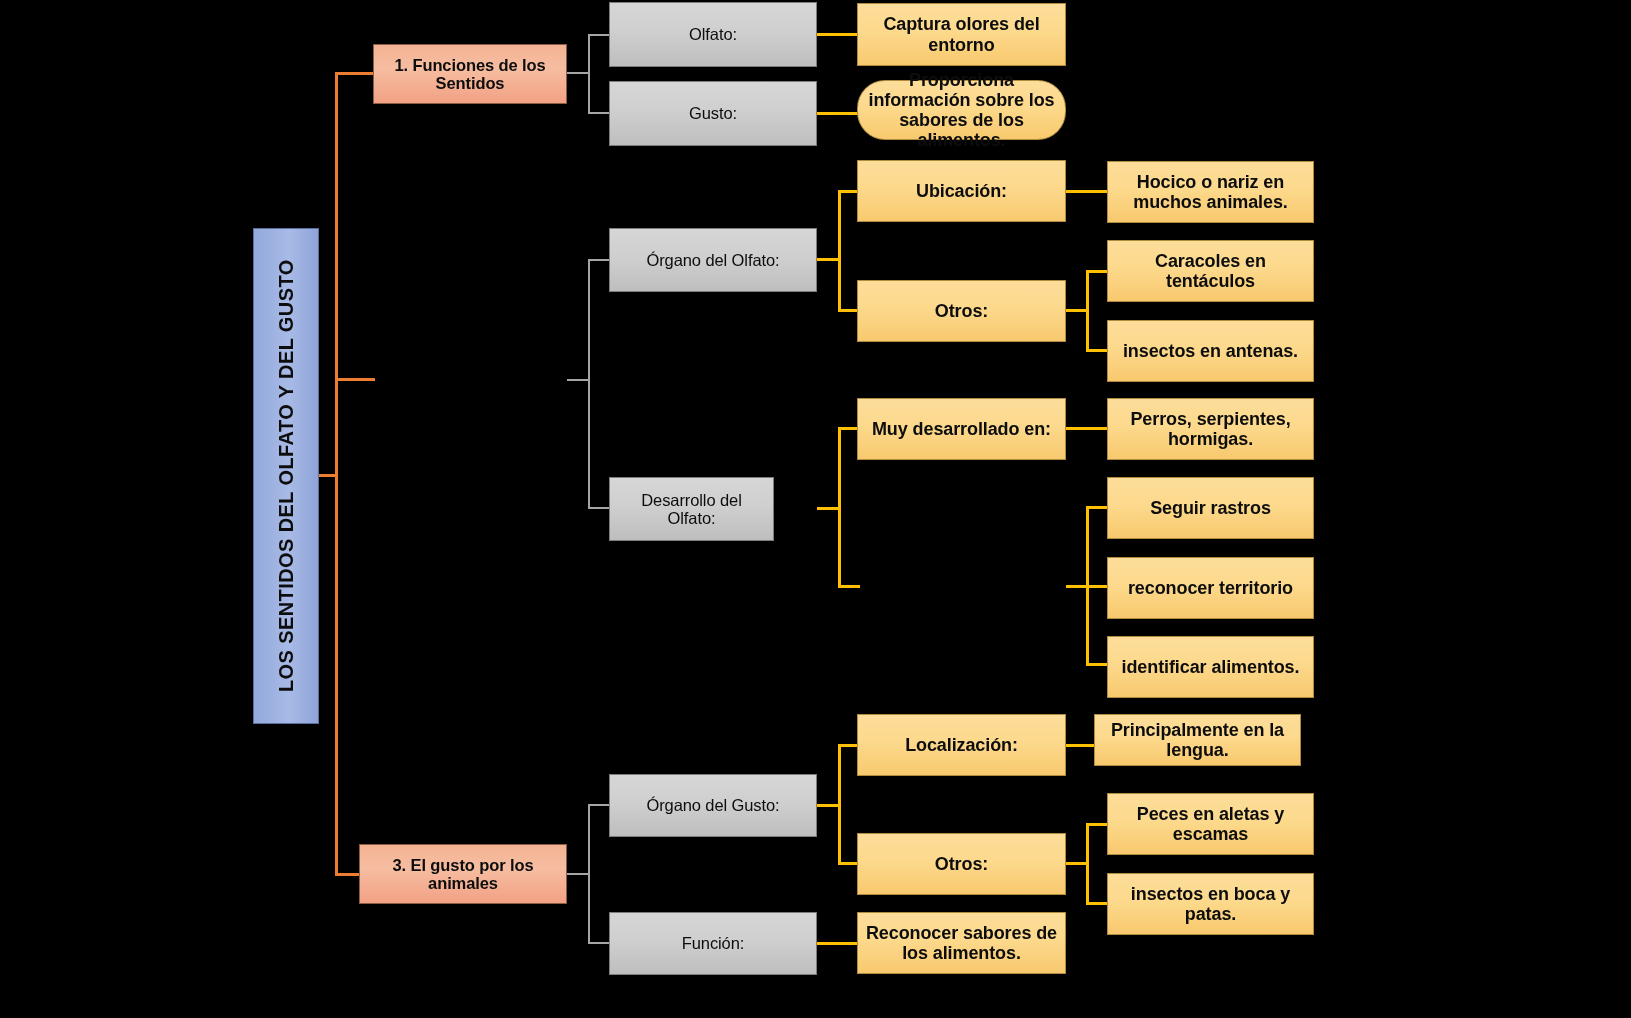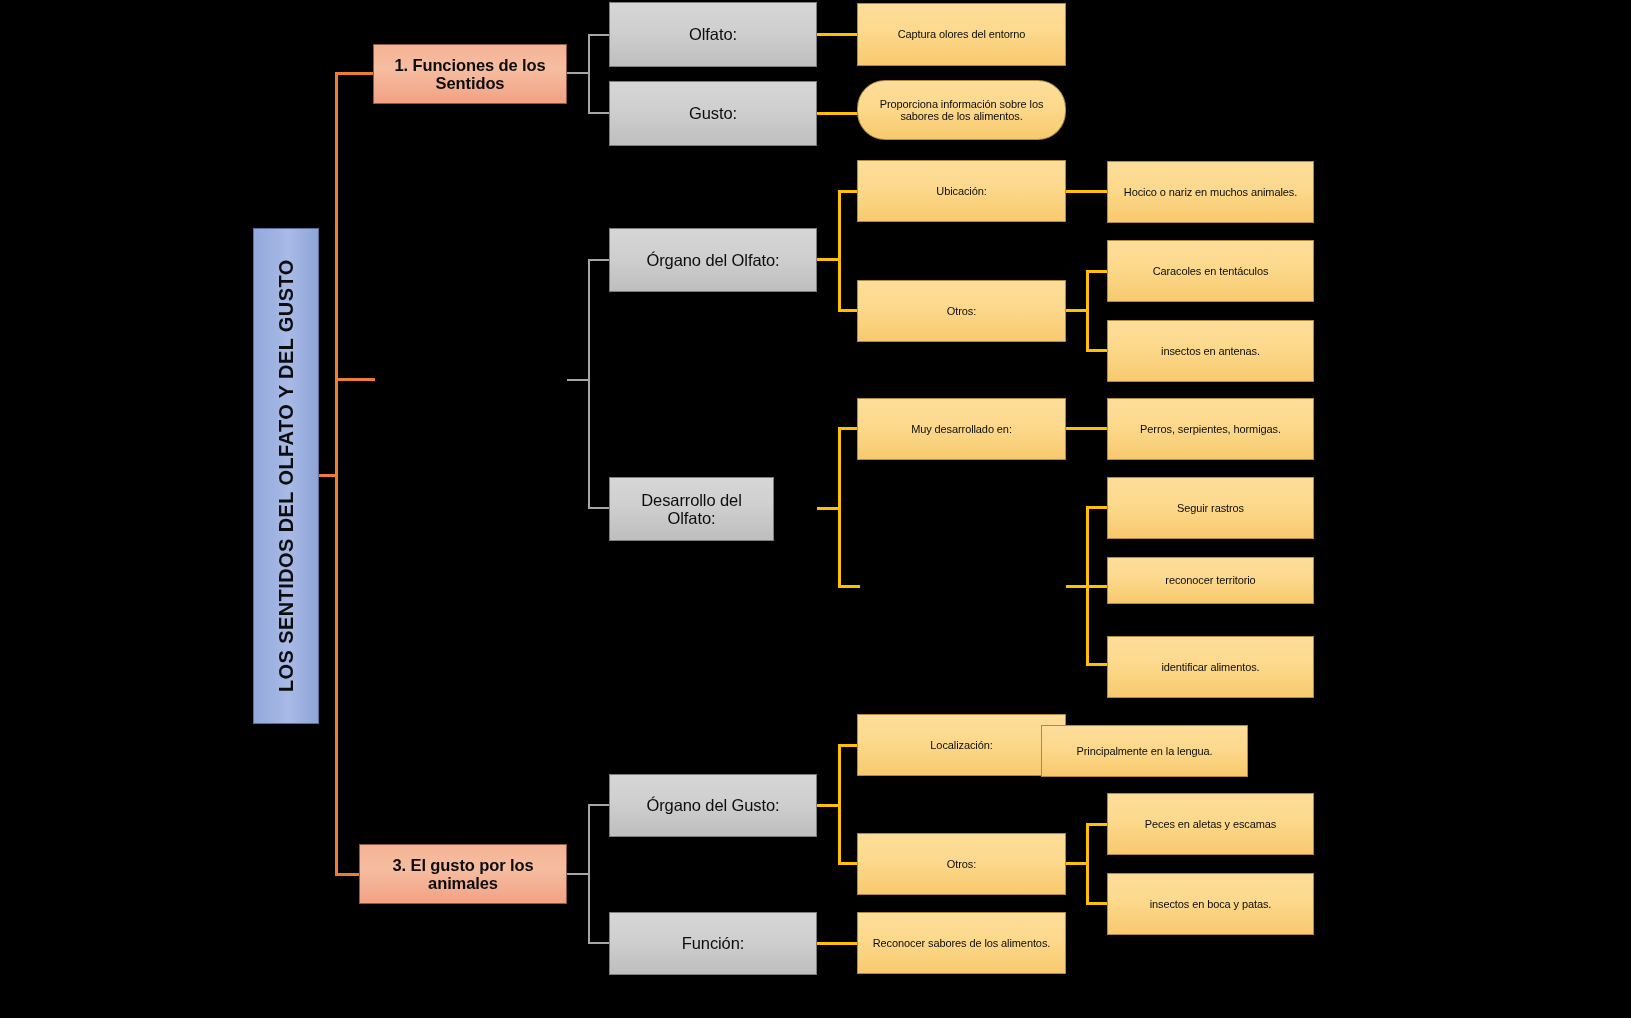--- a/index.html
+++ b/index.html
@@ -48,21 +48,22 @@
   .n-l2 {
     background: linear-gradient(180deg, #D6D6D6 0%, #CFCFCF 45%, #BEBEBE 100%);
     border: 1px solid #7d7d7d;
     font-weight: normal;
     font-size: 16.5px;
   }
   
   .n-l3, .n-l4 {
     background: linear-gradient(180deg, #FCDD9A 0%, #FCD98C 45%, #F8C96E 100%);
     border: 1px solid #b08b3e;
-    font-size: 11px;
+    font-size: 18px;
+    font-weight: bold;
   }
   
   .conn {
     position: absolute;
     box-sizing: border-box;
   }
   .c-orange { background: #ED7D31; }
   .c-gray   { background: #A6A6A6; }
   .c-gold   { background: #FFC000; }
 </style>
@@ -137,21 +138,21 @@
   <div class="conn c-gold" style="left:1066px; top:427px; width:42px; height:3px;"></div>
   <div class="node n-l4" style="left:1107px; top:398px; width:207px; height:62px;">Perros, serpientes, hormigas.</div>
 
   <div class="conn c-gold" style="left:1066px; top:585px; width:23px; height:3px;"></div>
   <div class="conn c-gold" style="left:1086px; top:506px; width:3px; height:160px;"></div>
   <div class="conn c-gold" style="left:1086px; top:506px; width:22px; height:3px;"></div>
   <div class="conn c-gold" style="left:1086px; top:585px; width:22px; height:3px;"></div>
   <div class="conn c-gold" style="left:1086px; top:663px; width:22px; height:3px;"></div>
 
   <div class="node n-l4" style="left:1107px; top:477px; width:207px; height:62px;">Seguir rastros</div>
-  <div class="node n-l4" style="left:1107px; top:557px; width:207px; height:47px;">reconocer territorio</div>
+  <div class="node n-l4" style="left:1107px; top:557px; width:207px; height:62px;">reconocer territorio</div>
   <div class="node n-l4" style="left:1107px; top:636px; width:207px; height:62px;">identificar alimentos.</div>
 
   <div class="node n-l1" style="left:359px; top:844px; width:208px; height:60px;">3. El gusto por los animales</div>
 
   <div class="conn c-gray" style="left:567px; top:873px; width:23px; height:2px;"></div>
   <div class="conn c-gray" style="left:588px; top:804px; width:2px; height:139px;"></div>
   <div class="conn c-gray" style="left:588px; top:804px; width:44px; height:2px;"></div>
   <div class="conn c-gray" style="left:588px; top:942px; width:44px; height:2px;"></div>
 
   <div class="node n-l2" style="left:609px; top:774px; width:208px; height:63px;">Órgano del Gusto:</div>
@@ -159,21 +160,21 @@
 
   <div class="conn c-gold" style="left:817px; top:804px; width:23px; height:3px;"></div>
   <div class="conn c-gold" style="left:838px; top:744px; width:3px; height:120px;"></div>
   <div class="conn c-gold" style="left:838px; top:744px; width:22px; height:3px;"></div>
   <div class="conn c-gold" style="left:838px; top:862px; width:22px; height:3px;"></div>
 
   <div class="node n-l3" style="left:857px; top:714px; width:209px; height:62px;">Localización:</div>
   <div class="node n-l3" style="left:857px; top:833px; width:209px; height:62px;">Otros:</div>
 
   <div class="conn c-gold" style="left:1066px; top:744px; width:42px; height:3px;"></div>
-  <div class="node n-l4" style="left:1041px; top:714px; width:207px; height:52px;margin-top:11px;">Principalmente en la lengua.</div>
+  <div class="node n-l4" style="left:1094px; top:714px; width:207px; height:52px;">Principalmente en la lengua.</div>
 
   <div class="conn c-gold" style="left:1066px; top:862px; width:23px; height:3px;"></div>
   <div class="conn c-gold" style="left:1086px; top:823px; width:3px; height:82px;"></div>
   <div class="conn c-gold" style="left:1086px; top:823px; width:22px; height:3px;"></div>
   <div class="conn c-gold" style="left:1086px; top:902px; width:22px; height:3px;"></div>
 
   <div class="node n-l4" style="left:1107px; top:793px; width:207px; height:62px;">Peces en aletas y escamas</div>
   <div class="node n-l4" style="left:1107px; top:873px; width:207px; height:62px;">insectos en boca y patas.</div>
 
   <div class="conn c-gold" style="left:817px; top:942px; width:41px; height:3px;"></div>

